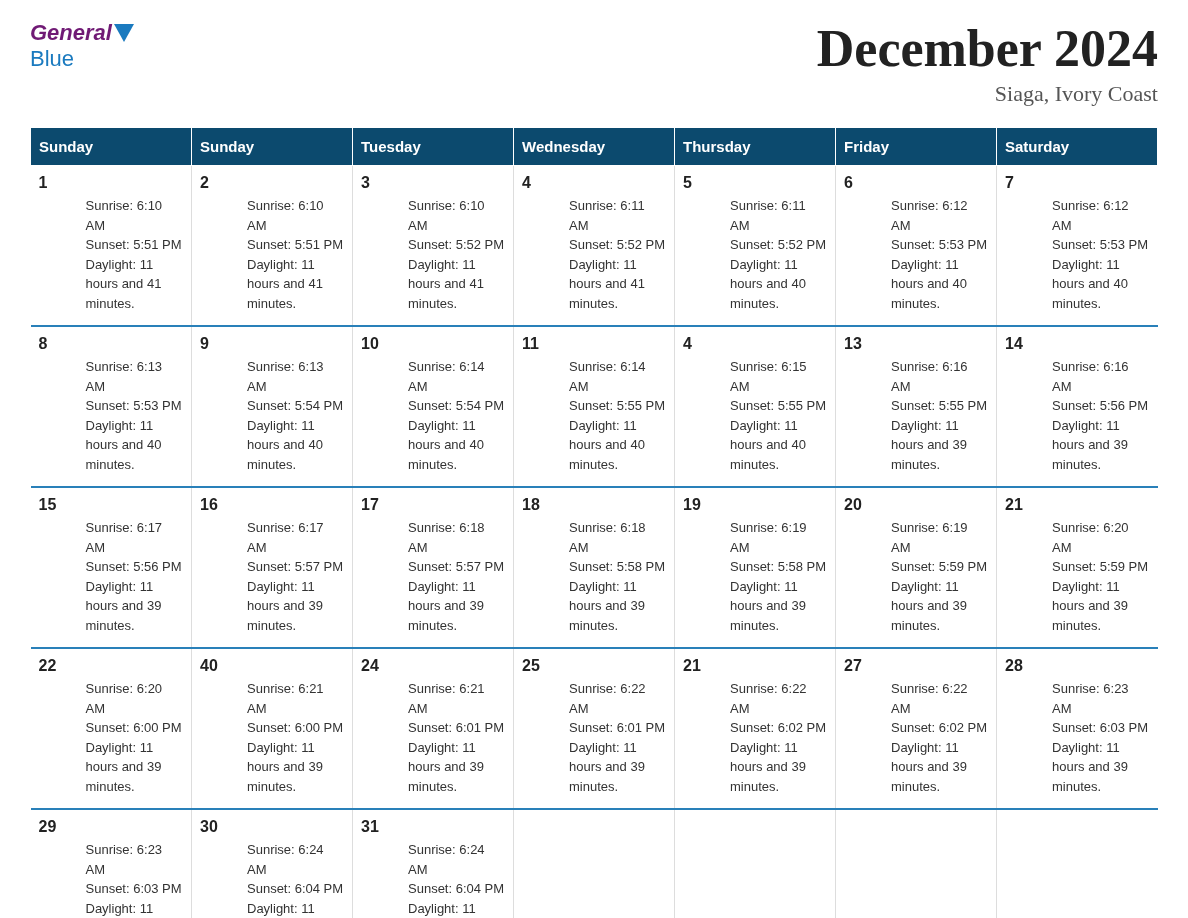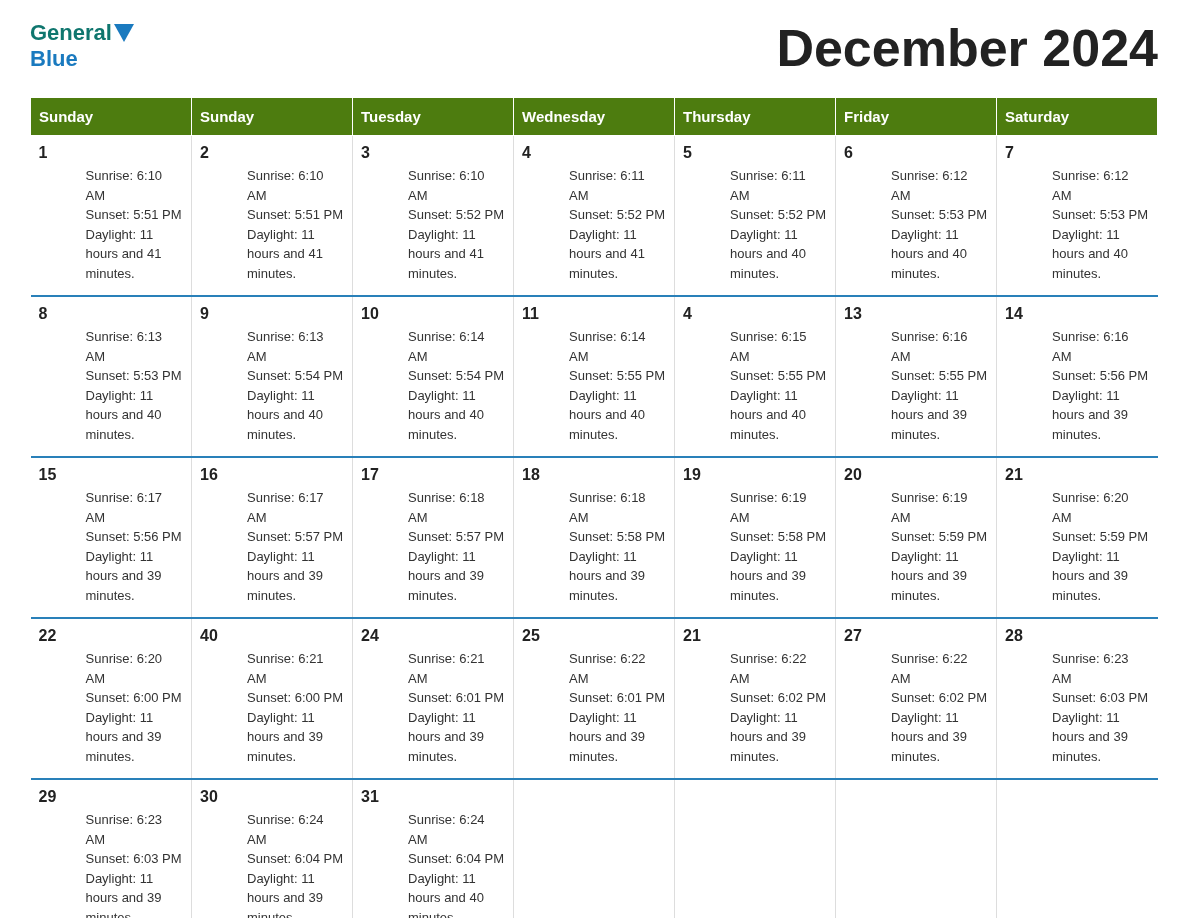--- a/index.html
+++ b/index.html
@@ -21,57 +21,58 @@
       flex-direction: column;
       align-items: flex-start;
     }
     .logo-text {
       display: flex;
       align-items: center;
       font-size: 22px;
       font-weight: bold;
       color: #333;
     }
-    .logo-general { color: #0f766e; }
+    .logo-general { color: #701a75; font-style: italic; }
     .logo-triangle {
       width: 0;
       height: 0;
       border-left: 10px solid transparent;
       border-right: 10px solid transparent;
       border-top: 18px solid #1a7abf;
       margin: 0 2px;
       display: inline-block;
     }
     .logo-blue {
       color: #1a7abf;
       font-size: 22px;
-      font-weight: bold;
+      font-weight: normal;
     }
     .title-block {
       text-align: right;
+      font-family: Liberation Serif, serif;
     }
     .title-block h1 {
       font-size: 52px;
       font-weight: bold;
       color: #222;
       line-height: 1.1;
     }
     .title-block h2 {
       font-size: 22px;
       font-weight: normal;
       color: #555;
       margin-top: 4px;
     }
     table {
       width: 100%;
       border-collapse: collapse;
       table-layout: fixed;
     }
     thead tr th {
-      background-color: #4d7c0f;
+      background-color: #0c4a6e;
       color: #fff;
       padding: 10px 8px;
       font-size: 15px;
       font-weight: bold;
       text-align: left;
       border: 1px solid #fff;
     }
     tbody tr {
       border-bottom: 2px solid #2980b9;
     }
@@ -111,20 +112,21 @@
     <div class="logo-text">
       <span class="logo-general">General</span>
       <span class="logo-triangle"></span>
     </div>
     <div>
       <span class="logo-blue">Blue</span>
     </div>
   </div>
   <div class="title-block">
     <h1>December 2024</h1>
+    <h2>Siaga, Ivory Coast</h2>
   </div>
 </div>
 
 <table>
   <thead>
     <tr>
     <th>Sunday</th>
         <th>Sunday</th>
         <th>Tuesday</th>
         <th>Wednesday</th>

